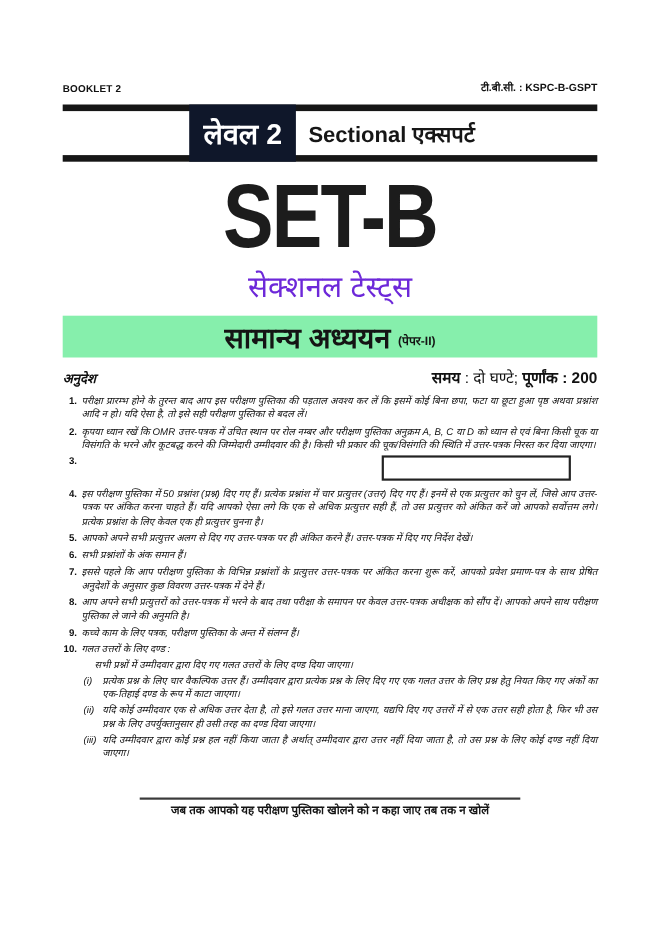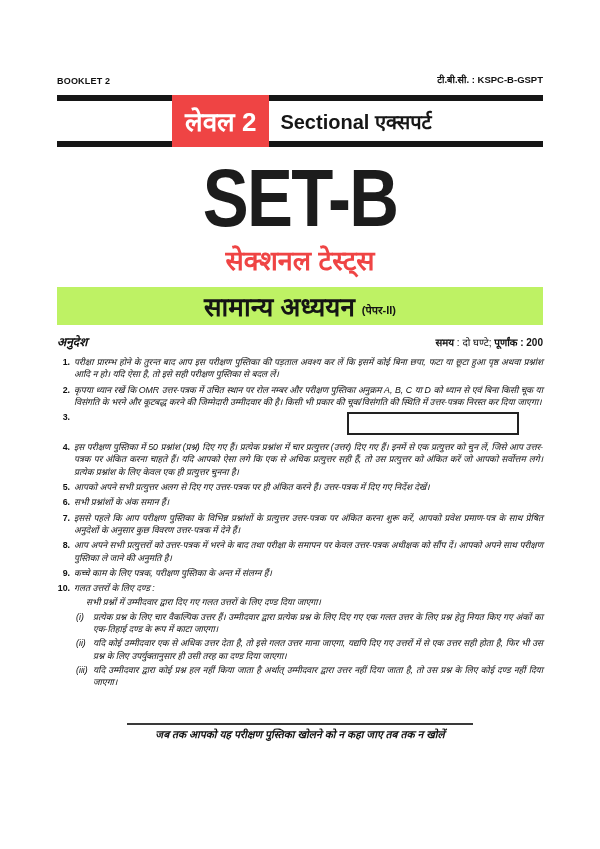--- a/index.html
+++ b/index.html
@@ -19,21 +19,21 @@
   .booklet { font-size:9px; font-weight:bold; letter-spacing:.2px; }
   .tbc-code { font-size:9.5px; font-weight:bold;text-align:right; }
   
   .banner {
     margin-top:9px;
     border-top:6px solid #161616;
     border-bottom:6px solid #161616;
   }
   .banner-row { display:flex; align-items:stretch; height:40px; padding-left:115px; }
   .level-box {
-    background:#ef4444; color:#fff;
+    background:#0f172a; color:#fff;
     margin:-6px 0;                 
     padding:14px 13px;
     display:flex; align-items:center;
     font-size:26px; font-weight:bold; white-space:nowrap;
   }
   .banner-title {
     display:flex; align-items:center;
     margin-left:11px;
     font-size:20px; font-weight:bold; color:#161616; white-space:nowrap;
   }
@@ -42,37 +42,37 @@
     margin-top:10px;
     text-align:center;
     font-size:82px; font-weight:bold; line-height:1.0;
     letter-spacing:-2px;
     transform:scaleX(.84);
     color:#1c1c1c;
   }
   .set-subtitle {
     margin-top:2px;
     text-align:center;
-    font-size:27px; font-weight:bold;
-    color:#ef4444;
+    font-size:27px; font-weight:normal;
+    color:#6d28d9;
   }
   
   .subject-band {
     margin-top:9px;
-    background:#bef264;
+    background:#86efac;
     height:38px;
     display:flex; align-items:center; justify-content:center;
     gap:7px;
   }
   .subject-main { font-size:26px; font-weight:bold; color:#141414; }
   .subject-paper { font-size:11px; font-weight:bold; color:#141414; padding-top:6px; }
   
   .meta-row { margin-top:8px; display:flex; justify-content:space-between; align-items:baseline;gap:13px; }
   .anudesh { font-size:12px; font-weight:bold; font-style:italic; }
-  .time-marks { font-size:10px; }
+  .time-marks { font-size:14px; }
   .time-marks b { font-weight:bold; }
   
   .inst-list { margin-top:6px; font-size:8.8px; line-height:12.3px; }
   .inst-item { display:flex; margin-bottom:3px; }
   .inst-num { flex:0 0 17px; text-align:right; font-weight:bold; padding-right:4px; }
   .inst-body { flex:1; text-align:justify;font-style:italic; }
   .roll-box {
     float:right;
     width:172px; height:23px;
     border:2px solid #222;
@@ -82,21 +82,21 @@
   .inst-note { margin-left:12px; margin-top:2px; text-align:justify; }
   .sub-list { margin-top:2px; margin-left:2px; }
   .sub-item { display:flex; margin-bottom:2px; }
   .sub-num { flex:0 0 17px; padding-right:3px; text-align:left; }
   .sub-body { flex:1; text-align:justify; }
   
   .footer { margin-top:32px; }
   .footer-rule { width:346px; margin:0 auto 2px auto; border-top:2px solid #3a3a3a; }
   .footer-warning {
     text-align:center;
-    font-size:10.5px; font-weight:bold; font-style:italic;
+    font-size:10.5px; font-weight:bold; 
     color:#151515;
   }
 </style>
 </head>
 <body>
 
 <div class="page">
 
   <div class="top-row">
     <span class="booklet">BOOKLET 2</span>

